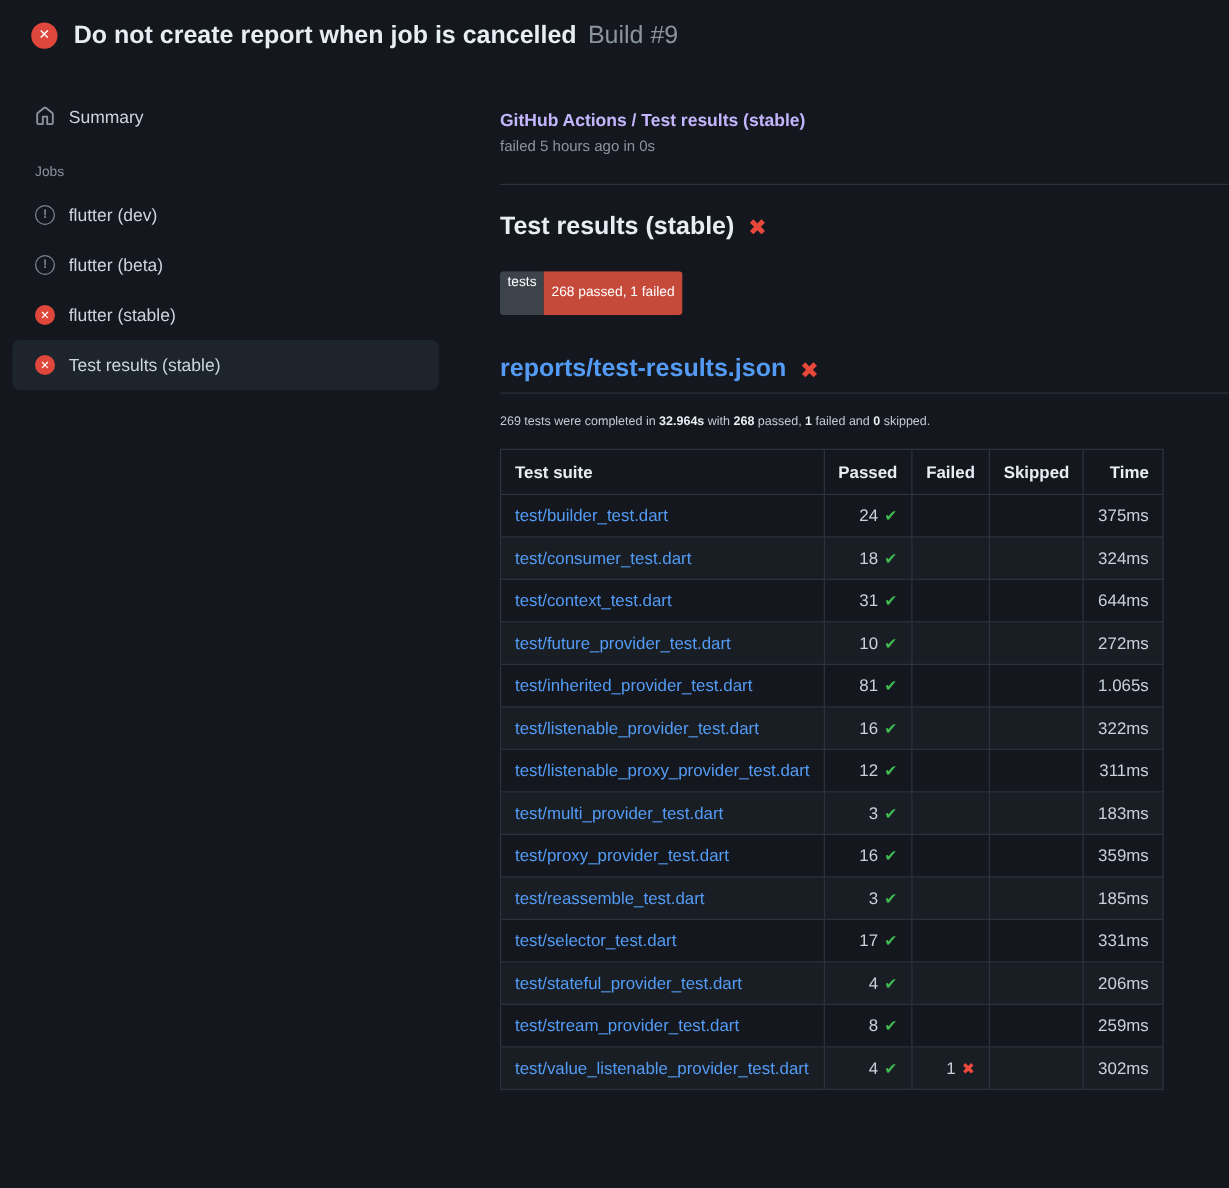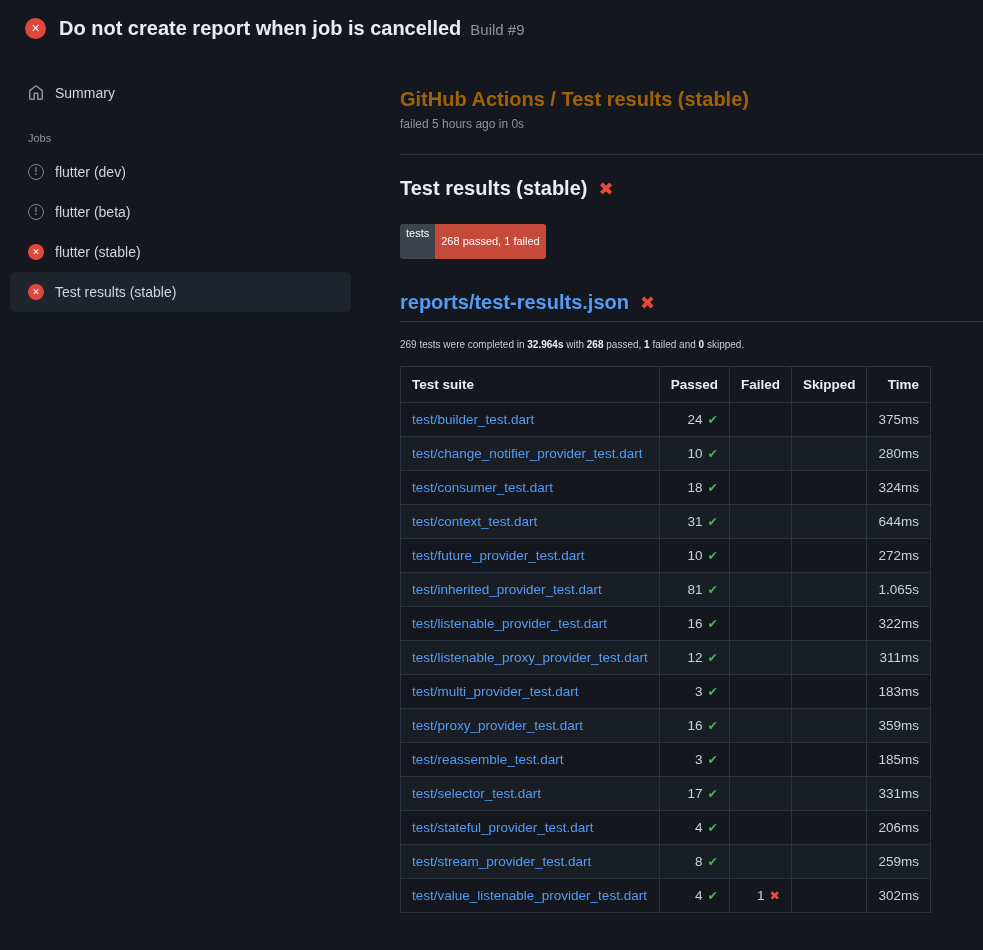--- a/index.html
+++ b/index.html
@@ -11,21 +11,21 @@
     font-size: 14px;
   }
   a { text-decoration: none; color: #539bf5; cursor: pointer; }
 
   
   .topbar {
     display: flex; align-items: center; gap: 13px;
     padding: 17px 16px 12px 25px;
   }
   .topbar h1 { margin: 0; font-size: 20px; font-weight: 700; color: #e6edf3; white-space: nowrap; }
-  .topbar .build { color: #8b949e; font-weight: 400; font-size: 15px; margin-left: 9px; }
+  .topbar .build { color: #8b949e; font-weight: 400; font-size: 20px; margin-left: 9px; }
 
   .fail-circle {
     border-radius: 50%; background: #e0473c; color: #ffffff;
     display: inline-flex; align-items: center; justify-content: center;
     font-weight: 700; flex: none; line-height: 1;
   }
   .fail-circle.lg { width: 21px; height: 21px; font-size: 11px; }
   .fail-circle.sm { width: 16px; height: 16px; font-size: 9px; }
 
   .neutral-circle {
@@ -42,21 +42,21 @@
     height: 38px; margin: 0 10px; padding: 0 18px;
     border-radius: 6px; cursor: pointer; color: #cdd5dd; white-space: nowrap;
   }
   .side-item.selected { background: #1e242c; }
   .side-item .home-svg { flex: none; display: inline-flex; }
   .jobs-label { color: #8b949e; font-size: 11px; padding: 20px 0 8px 28px; }
   .job-item { height: 40px; }
 
   
   .main { position: absolute; left: 400px; top: 88px; right: 0; }
-  .breadcrumb { font-weight: 700; font-size: 20px; color: #a16207; }
+  .breadcrumb { font-weight: 700; font-size: 14px; color: #c4b5fd; }
   .status-line { margin-top: 6px; font-size: 12px; color: #8b949e; }
   .divider { border: none; border-top: 1px solid #2b323b; margin: 23px 0 0 0; }
 
   .section-heading {
     margin: 22px 0 0 0; font-size: 20px; font-weight: 700; color: #e6edf3;
     display: flex; align-items: center; gap: 11px;
   }
   .x-mark { color: #e8483b; font-weight: 700; font-size: 18px; line-height: 1; }
 
   .badge {
@@ -172,27 +172,20 @@
     </thead>
     <tbody id="results-body">
         <tr>
           <td><a href="#">test/builder_test.dart</a></td>
           <td class="num"><span>24</span><span class="check-icon">✔</span></td>
           <td class="num"></td>
           <td class="num"></td>
           <td class="num"><span>375ms</span></td>
         </tr>
         <tr>
-          <td><a href="#">test/change_notifier_provider_test.dart</a></td>
-          <td class="num"><span>10</span><span class="check-icon">✔</span></td>
-          <td class="num"></td>
-          <td class="num"></td>
-          <td class="num"><span>280ms</span></td>
-        </tr>
-        <tr>
           <td><a href="#">test/consumer_test.dart</a></td>
           <td class="num"><span>18</span><span class="check-icon">✔</span></td>
           <td class="num"></td>
           <td class="num"></td>
           <td class="num"><span>324ms</span></td>
         </tr>
         <tr>
           <td><a href="#">test/context_test.dart</a></td>
           <td class="num"><span>31</span><span class="check-icon">✔</span></td>
           <td class="num"></td>

